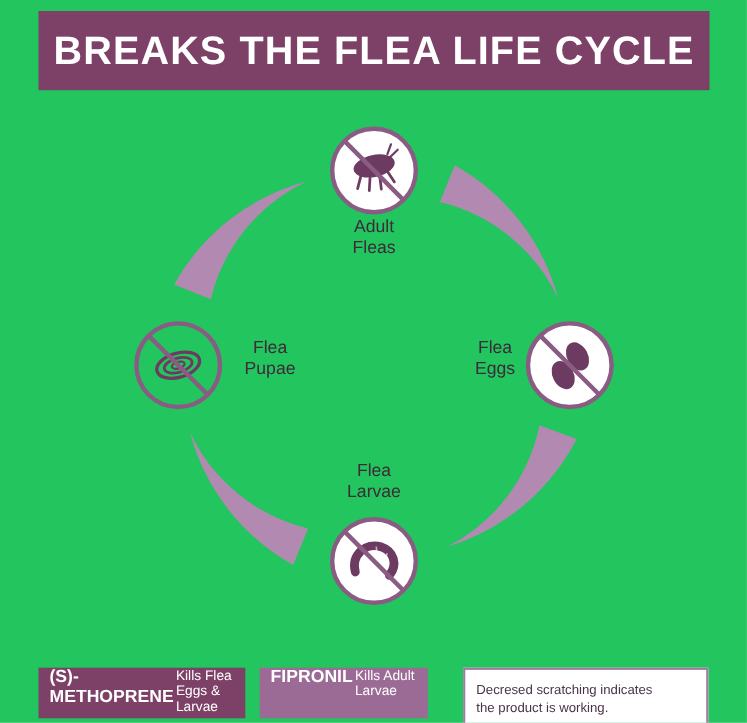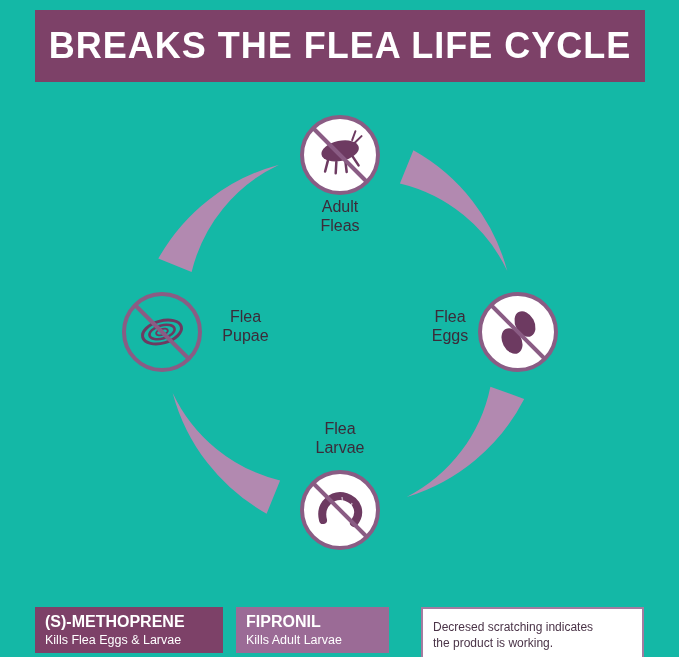--- a/index.html
+++ b/index.html
@@ -7,39 +7,39 @@
     --mauve:#b289b0;
     --mid-purple:#9b6b96;
     --icon-stroke:#8a5c84;
     --icon-fill:#6d3a61;
     --label-color:#3c2b39;
     --note-text:#4a3347;
     --note-border:#a47ba0;
   }
   *{margin:0;padding:0;box-sizing:border-box;}
   body{background:#fff;font-family:"Liberation Sans", sans-serif;}
-  .page{position:relative;width:679px;height:657px;background:#14b8a6;overflow:hidden;}
+  .page{position:relative;width:679px;height:657px;background:#22c55e;overflow:hidden;}
   .header{
     position:absolute;left:35px;top:10px;width:610px;height:72px;
     background:var(--plum);color:#fff;
     display:flex;align-items:center;justify-content:center;
     font-size:36px;font-weight:bold;letter-spacing:1px;
   }
   .diagram-svg{position:absolute;left:0;top:0;width:679px;height:657px;}
   .stage-label{
     position:absolute;white-space:pre-line;text-align:center;
     font-size:16px;line-height:1.16;color:var(--label-color);
   }
   .label-adult{left:270px;top:198px;width:140px;}
   .label-eggs{left:400px;top:308px;width:100px;}
   .label-pupae{left:193px;top:308px;width:105px;}
   .label-larvae{left:270px;top:420px;width:140px;}
   .legend-box{
     position:absolute;top:607px;height:46px;color:#fff;
-    display:flex;flex-direction:column;justify-content:center;
+    display:flex;justify-content:center;
     padding-left:10px;gap:2px;
   }
   .legend-methoprene{left:35px;width:188px;background:var(--plum);}
   .legend-fipronil{left:236px;width:153px;background:var(--mid-purple);}
   .legend-name{font-size:16px;font-weight:bold;}
   .legend-desc{font-size:12.5px;}
   .note-box{
     position:absolute;left:421px;top:607px;width:223px;height:58px;
     background:#fff;border:2px solid var(--note-border);
     display:flex;align-items:center;padding-left:10px;

